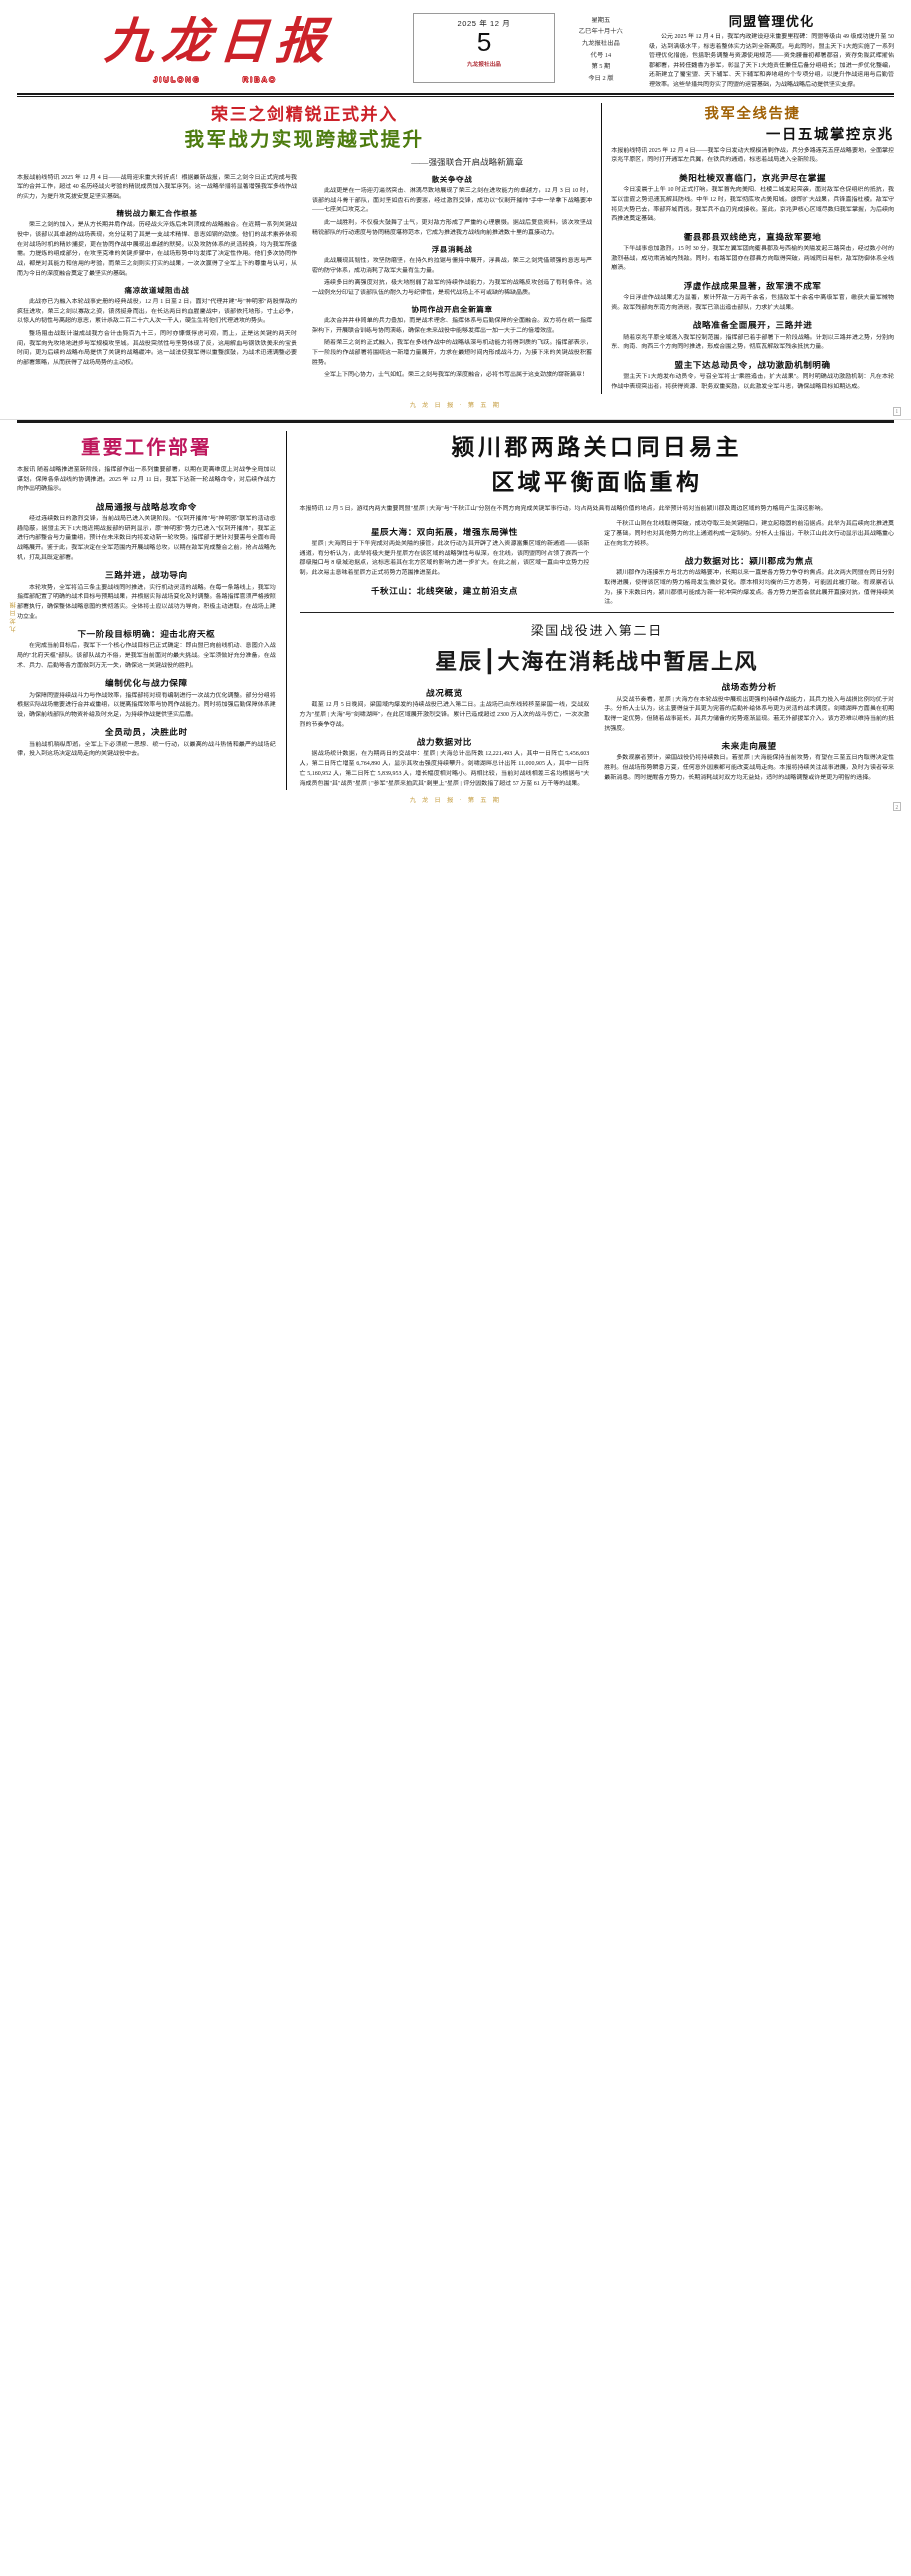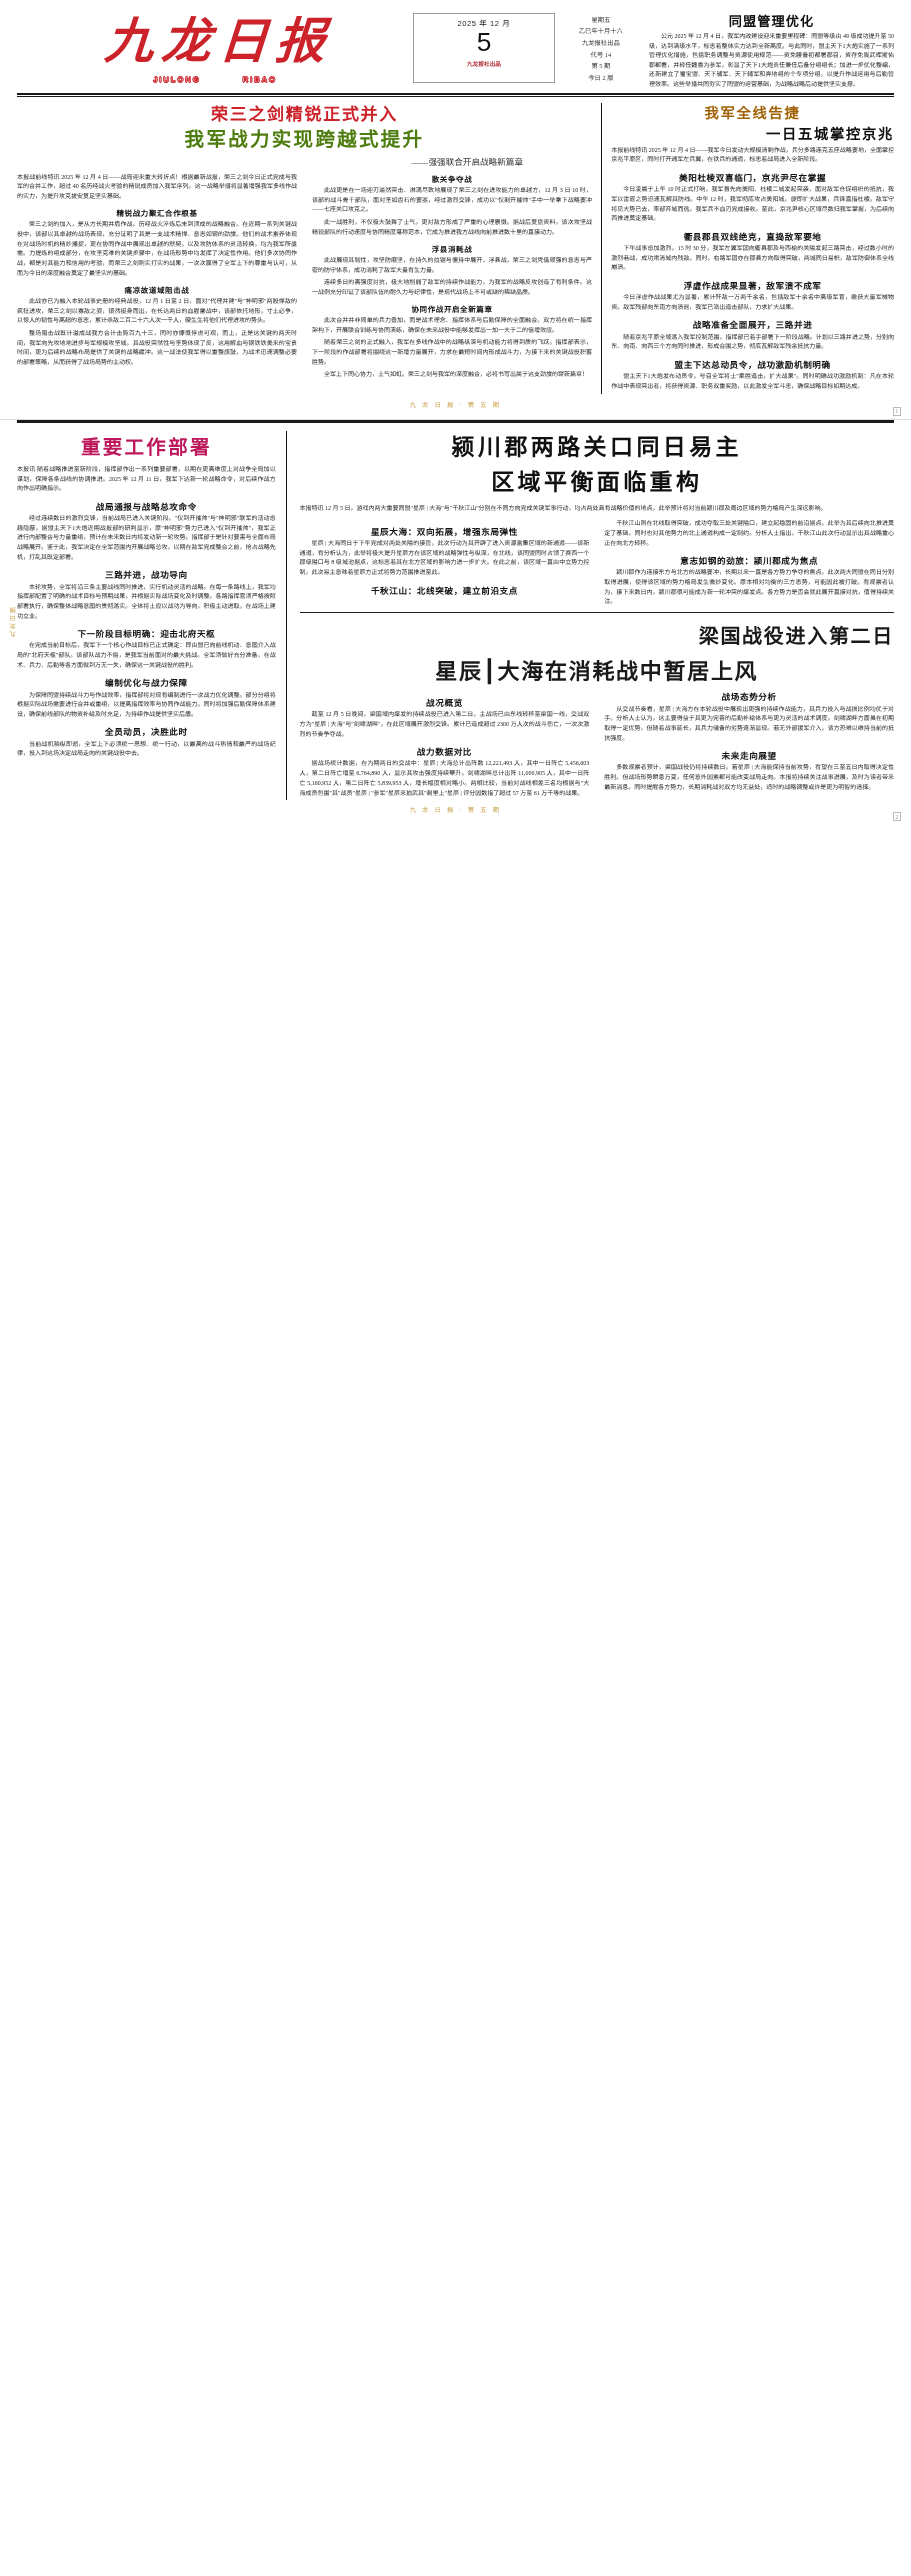--- a/index.html
+++ b/index.html
@@ -209,23 +209,23 @@
   }
   .p2-big-title {
     font-size: 23px;
     font-weight: 700;
     text-align: center;
     letter-spacing: 3.4px;
     line-height: 1.5;
     color:#111;
   }
   .p2-mid-title {
-    font-size: 20px;
-    font-weight:700;
-    text-align:right;
+    font-size: 13px;
+    font-weight:400;
+    text-align:center;
     letter-spacing:1.7px;
     margin: 6.9px 0 3.4px 0;
   }
   .p2-star-title {
     font-size: 22px;
     font-weight:700;
     text-align:center;
     letter-spacing:1.7px;
     margin: 1.1px 0 5.7px 0;
   }
@@ -372,21 +372,21 @@
     <div class="p2-right">
       <div class="p2-big-title">颍川郡两路关口同日易主</div>
       <div class="p2-big-title">区域平衡面临重构</div>
       <div class="gap-sm"></div>
       <p class="bt lead">本报特讯 12 月 5 日，游戏内两大重要同盟"星辰 | 大海"与"千秋江山"分别在不同方向完成关键军事行动，均占两处具有战略价值的地点，此举预计将对当前颍川郡及周边区域的势力格局产生深远影响。</p>
       <div class="body-cols-2" id="p2-main-sections">
           <div class="side-sec-title">星辰大海：双向拓展，增强东局弹性</div>
           <p class="bt">星辰 | 大海同日于下午完成对两处关隘的接管，此次行动为其开辟了进入资源富集区域的新通道——该新通道，有分析认为，此举将极大提升星辰方在该区域的战略弹性与纵深，在北线，该同盟同时占领了赛西一个郡级隘口与 8 级城池据点，这标志着其在北方区域的影响力进一步扩大。在此之前，该区域一直由中立势力控制，此次易主意味着星辰方正式将势力范围推进至此。</p>
           <div class="side-sec-title">千秋江山：北线突破，建立前沿支点</div>
           <p class="bt">千秋江山则在北线取得突破，成功夺取三处关键隘口，建立起稳固的前沿据点。此举为其后续向北推进奠定了基础，同时也对其他势力的北上通道构成一定制约。分析人士指出，千秋江山此次行动显示出其战略重心正在向北方转移。</p>
-          <div class="side-sec-title">意志如钢的劲旅：颍川郡成为焦点</div>
+          <div class="side-sec-title">战力数据对比：颍川郡成为焦点</div>
           <p class="bt">颍川郡作为连接东方与北方的战略要冲，长期以来一直是各方势力争夺的焦点。此次两大同盟在同日分别取得进展，使得该区域的势力格局发生微妙变化。原本相对均衡的三方态势，可能因此被打破。有观察者认为，接下来数日内，颍川郡很可能成为新一轮冲突的爆发点。各方势力是否会就此展开直接对抗，值得持续关注。</p>
         </div>
 
       <div class="side-sep"></div>
       <div class="p2-mid-title">梁国战役进入第二日</div>
       <div class="p2-star-title">星辰┃大海在消耗战中暂居上风</div>
       <div class="body-cols-2" id="p2-battle-sections">
           <div class="side-sec-title">战况概览</div>
           <p class="bt">截至 12 月 5 日晚间，梁国域内爆发的持续战役已进入第二日。主战场已由东线转移至梁国一线，交战双方为"星辰 | 大海"与"剑啸湖畔"，在此区域展开激烈交锋。累计已造成超过 2300 万人次的战斗伤亡，一次次激烈的节奏争夺战。</p>
           <div class="side-sec-title">战力数据对比</div>

